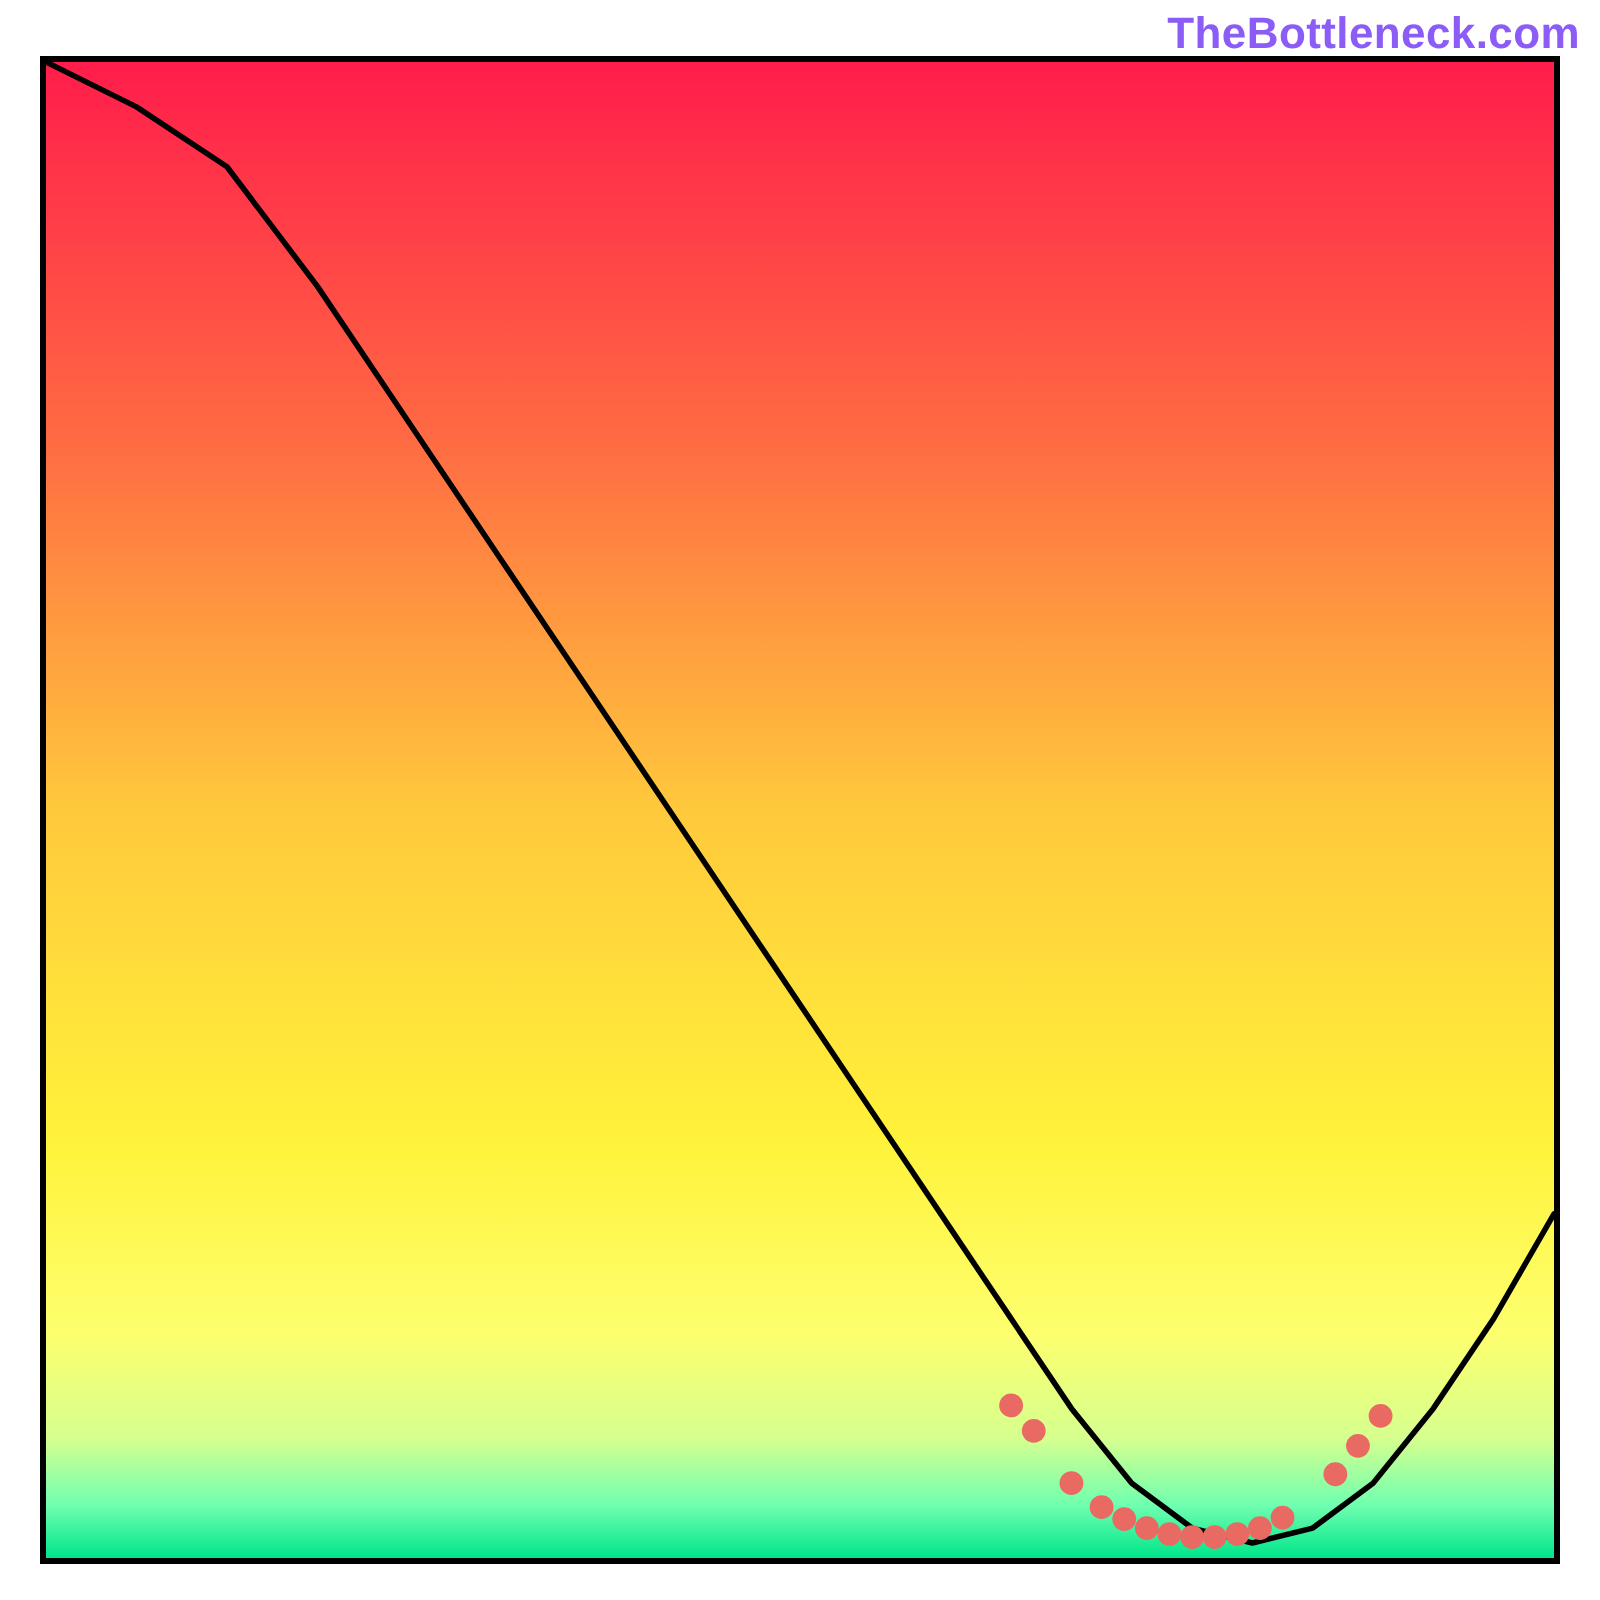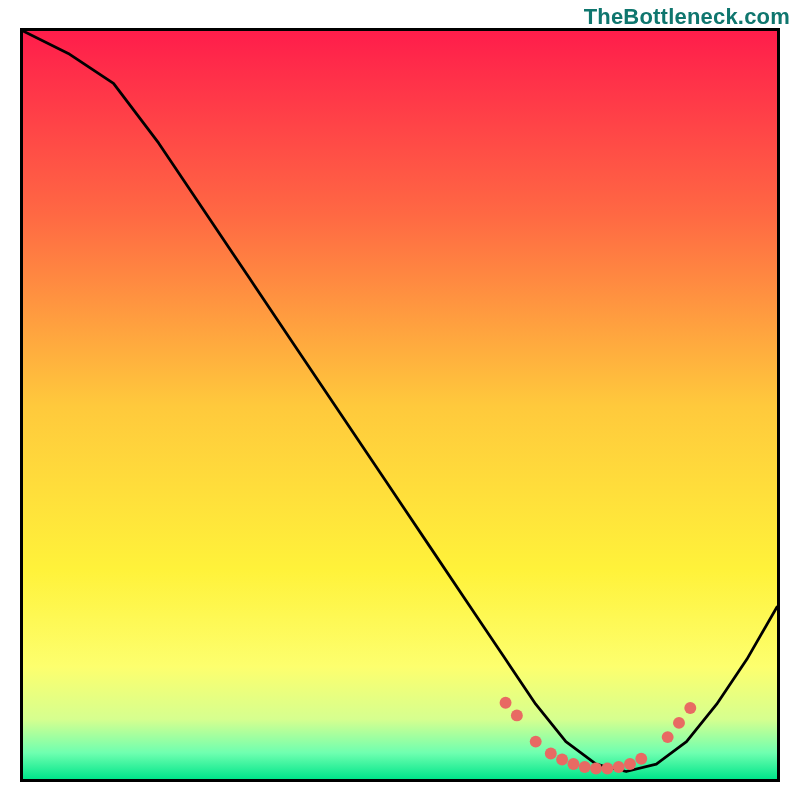--- a/index.html
+++ b/index.html
@@ -15,21 +15,21 @@
     position: relative;
     width: 800px;
     height: 800px;
   }
   .watermark {
     position: absolute;
     top: 4px;
     right: 10px;
     font-size: 22px;
     font-weight: 600;
-    color: #0f766e;
+    color: #8b5cf6;
     letter-spacing: 0.2px;
     z-index: 5;
   }
   .plot {
     position: absolute;
     left: 20px;
     top: 28px;
     width: 760px;
     height: 754px;
     border: 3px solid #000;

